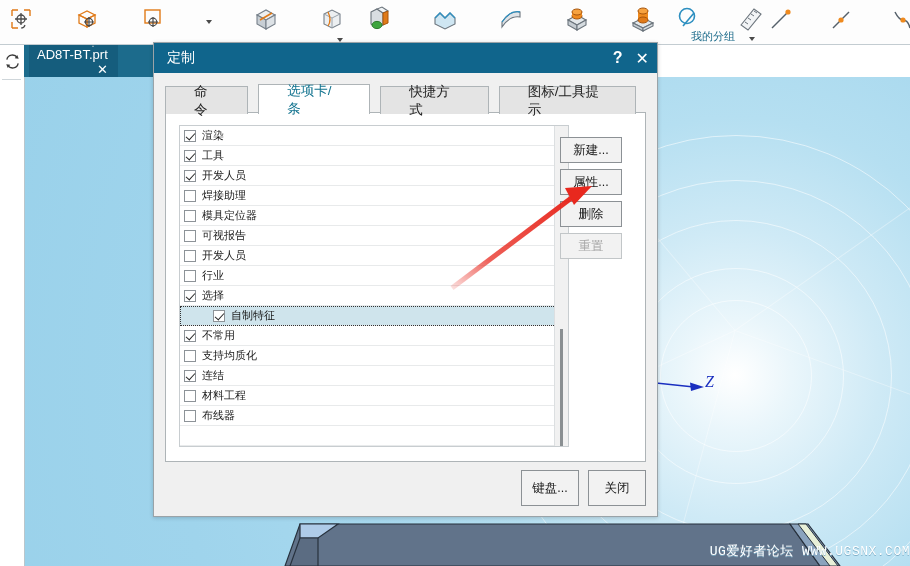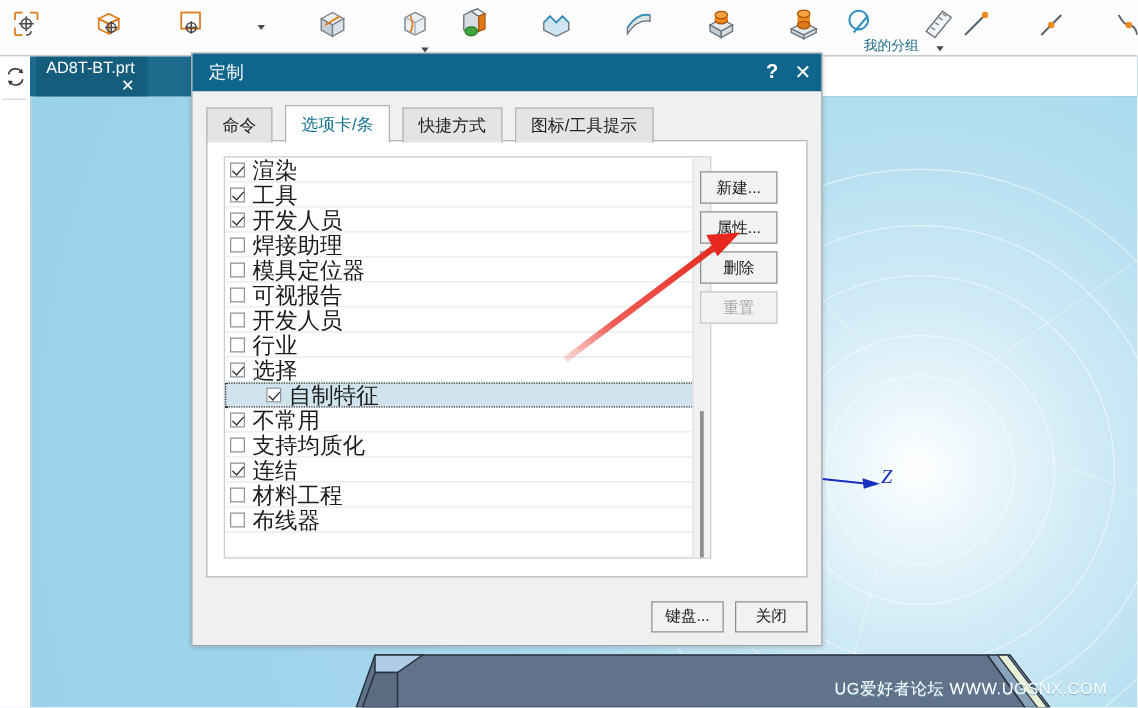--- a/index.html
+++ b/index.html
@@ -86,22 +86,22 @@
   #zaxis .zlabel{
     position:absolute;left:49px;top:-2px;color:#1a2fc0;font-size:16px;
     font-family:"Liberation Serif",serif;font-style:italic;
   }
 
   
   #part{position:absolute;left:0;bottom:0;width:910px;height:60px;z-index:3;}
 
   
   #watermark{
-    position:absolute;right:24px;bottom:6px;z-index:5;
-    font-family:Liberation Sans, sans-serif;font-size:13px;color:#ffffff;
+    position:absolute;right:0;bottom:6px;z-index:5;
+    font-family:Liberation Mono, monospace;font-size:13px;color:#ffffff;
     letter-spacing:.5px;text-shadow:0 1px 0 rgba(120,170,195,.9);white-space:nowrap;
   }
 
   
   #dialog{
     position:absolute;left:153px;top:42px;width:505px;height:475px;
     background:#f0f0f0;border:1px solid #9aa3a8;z-index:20;
     box-sizing:border-box;box-shadow:0 1px 4px rgba(0,0,0,.18);
   }
   #dlgtitle{
@@ -109,21 +109,21 @@
     padding:0 8px 0 13px;color:#ffffff;
   }
   #dlgtitle .ttext{flex:1;font-size:14px;}
   #dlgtitle .thelp{font-size:16px;font-weight:bold;margin-right:13px;cursor:pointer;}
   #dlgtitle .tclose{font-size:16px;cursor:pointer;}
 
   #dlgbody{padding:11px 11px 0 11px;box-sizing:border-box;height:445px;position:relative;}
 
   #tabs{display:flex;align-items:flex-end;height:30px;position:relative;z-index:2;}
   .dtab{
-    height:28px;padding:0 12px;display:flex;align-items:center;
+    height:28px;padding:0 28px;display:flex;align-items:center;
     font-size:13.5px;color:#222;background:#e4e4e4;
     border:1px solid #aeb4b7;border-bottom:none;margin-right:10px;
     box-sizing:border-box;cursor:pointer;
   }
   .dtab.active{
     background:#ffffff;color:#12738f;height:30px;border-color:#aeb4b7;
     position:relative;z-index:3;
   }
 
   #tabpanel{
@@ -142,21 +142,21 @@
   }
   .lrow.sel{background:#cfe4ec;outline:1px dotted #333;outline-offset:-1px;padding-left:33px;}
   .cb{
     width:12px;height:12px;border:1px solid #8d9398;background:#ffffff;
     margin-right:6px;position:relative;box-sizing:border-box;flex:none;
   }
   .cb.on::after{
     content:"";position:absolute;left:3px;top:0px;width:4px;height:8px;
     border:solid #2a2a2a;border-width:0 1.6px 1.6px 0;transform:rotate(42deg);
   }
-  .ltext{font-size:18px;color:#1a1a1a;white-space:nowrap;}
+  .ltext{font-size:11px;color:#1a1a1a;white-space:nowrap;}
 
   #vscroll{
     position:absolute;right:0;top:0;width:14px;bottom:0;background:#f1f1f1;
     border-left:1px solid #dcdfe1;box-sizing:border-box;
   }
   #vthumb{
     position:absolute;left:5px;top:203px;width:3px;height:123px;background:#8a8f92;
   }
 
   #sidebtns{
@@ -167,21 +167,21 @@
     border:1px solid #8c9195;font-size:12.5px;color:#1a1a1a;
     display:flex;align-items:center;justify-content:center;cursor:pointer;
     box-sizing:border-box;
   }
   .sbtn.disabled{color:#a6a6a6;border-color:#c2c6c8;background:#f2f2f2;cursor:default;}
 
   #bottombtns{
     position:absolute;right:11px;bottom:12px;display:flex;gap:9px;
   }
   .bbtn{
-    width:58px;height:25px;background:#f2f2f2;border:1px solid #8c9195;
+    width:58px;height:36px;background:#f2f2f2;border:1px solid #8c9195;
     font-size:12.5px;color:#1a1a1a;display:flex;align-items:center;justify-content:center;
     cursor:pointer;box-sizing:border-box;
   }
 
   
   #redarrow{position:absolute;left:0;top:0;width:910px;height:566px;z-index:30;pointer-events:none;}
 </style>
 </head>
 <body>
 

